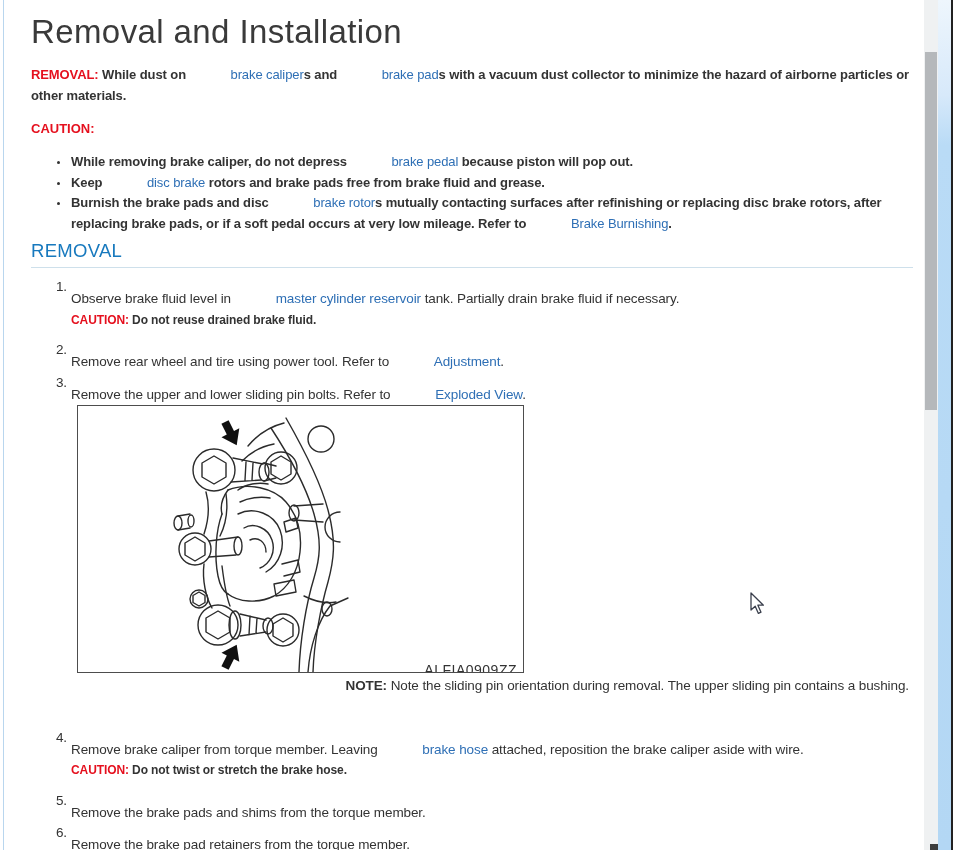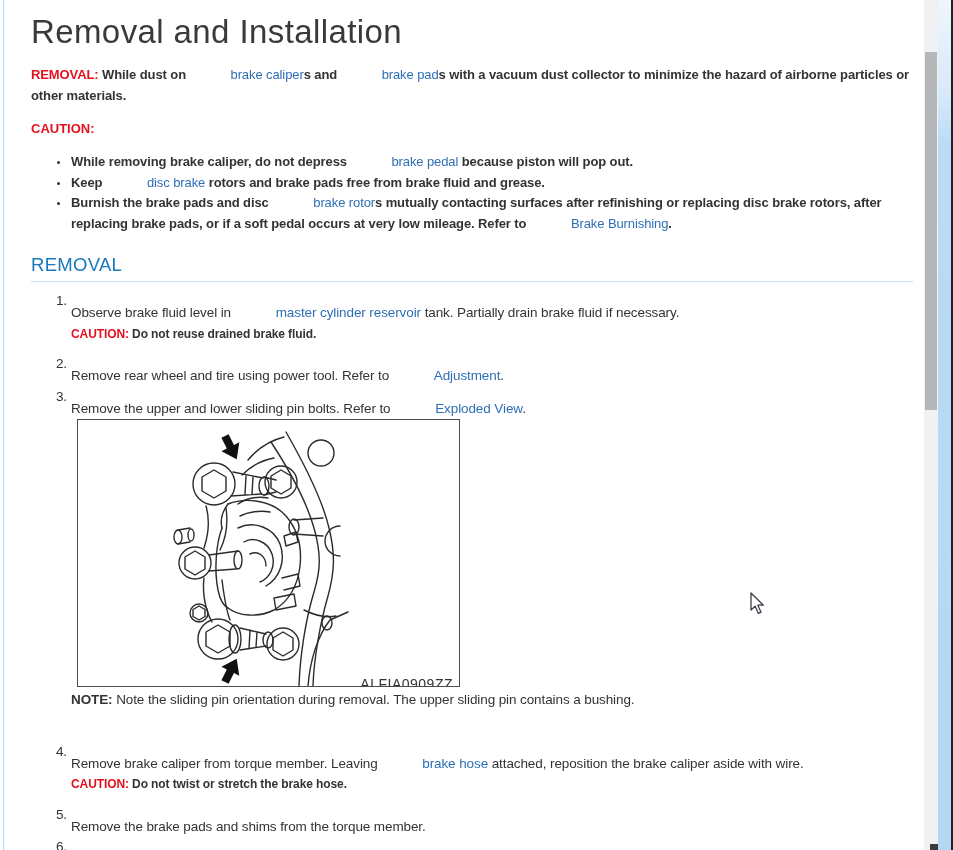--- a/index.html
+++ b/index.html
@@ -31,44 +31,44 @@
   ul.caution-list li {
     position:relative; padding-left:40px; max-width:878px;
     font-size:13px; line-height:20.5px; letter-spacing:-0.1px;
   }
   ul.caution-list li::before {
     content:""; position:absolute; left:26px; top:9px;
     width:3px; height:3px; border-radius:50%; background:#333;
   }
 
   .removal-heading {
-    margin-top:21px; font-size:18.5px; font-weight:400;
+    margin-top:7px; font-size:18.5px; font-weight:400;
     color:var(--c-heading,#1779be); letter-spacing:0.3px;
     padding-bottom:6px; border-bottom:1px solid var(--c-rule,#cee0eb);
     width:882px; line-height:20px;
   }
 
   ol.steps { margin-top:9px; list-style:none; }
   ol.steps li.step { display:flex; font-size:13.5px; line-height:20.5px; letter-spacing:-0.1px; }
   .step .num { flex:none; width:36px; text-align:right; margin-right:4px; color:#333; }
   .step-body { flex:1; max-width:838px;margin-top:12px; }
   .step-caution { font-size:12px; font-weight:700; line-height:20.5px; }
   li.step.gap-after { margin-bottom:10px; }
   li.step.big-gap-after { margin-bottom:31px; }
 
   .figure-frame {
-    position:relative; width:383px; height:268px;
+    position:relative; width:447px; height:268px;
     border:1px solid #4d4d4d; background:#fff;
     margin-left:6px; overflow:hidden;
   }
   .figure-code {
     position:absolute; right:6px; bottom:-8px;
     font-size:14px; color:#333; letter-spacing:0.5px; font-weight:400;
   }
-  .note-line { margin-top:3px; }
+  .note-line { margin-top:3px;text-align:right; }
 
   
   .scroll-track { position:absolute; left:924px; top:0; width:14px; height:850px; background:#eff1f2; }
   .scroll-thumb { position:absolute; left:925px; top:52px; width:12px; height:358px; background:#b5b8bb; }
   .scroll-notch { position:absolute; left:930px; top:844px; width:9px; height:6px; background:#3c3c3c; }
   .blue-strip {
     position:absolute; left:938px; top:0; width:15px; height:850px;
     background:linear-gradient(180deg,#eef6fd 0px,#d7e9fa 95px,#b9dbf6 145px,#b3d7f4 100%);
   }
   .dark-edge { position:absolute; left:951px; top:0; width:2px; height:850px; background:#212121; }

